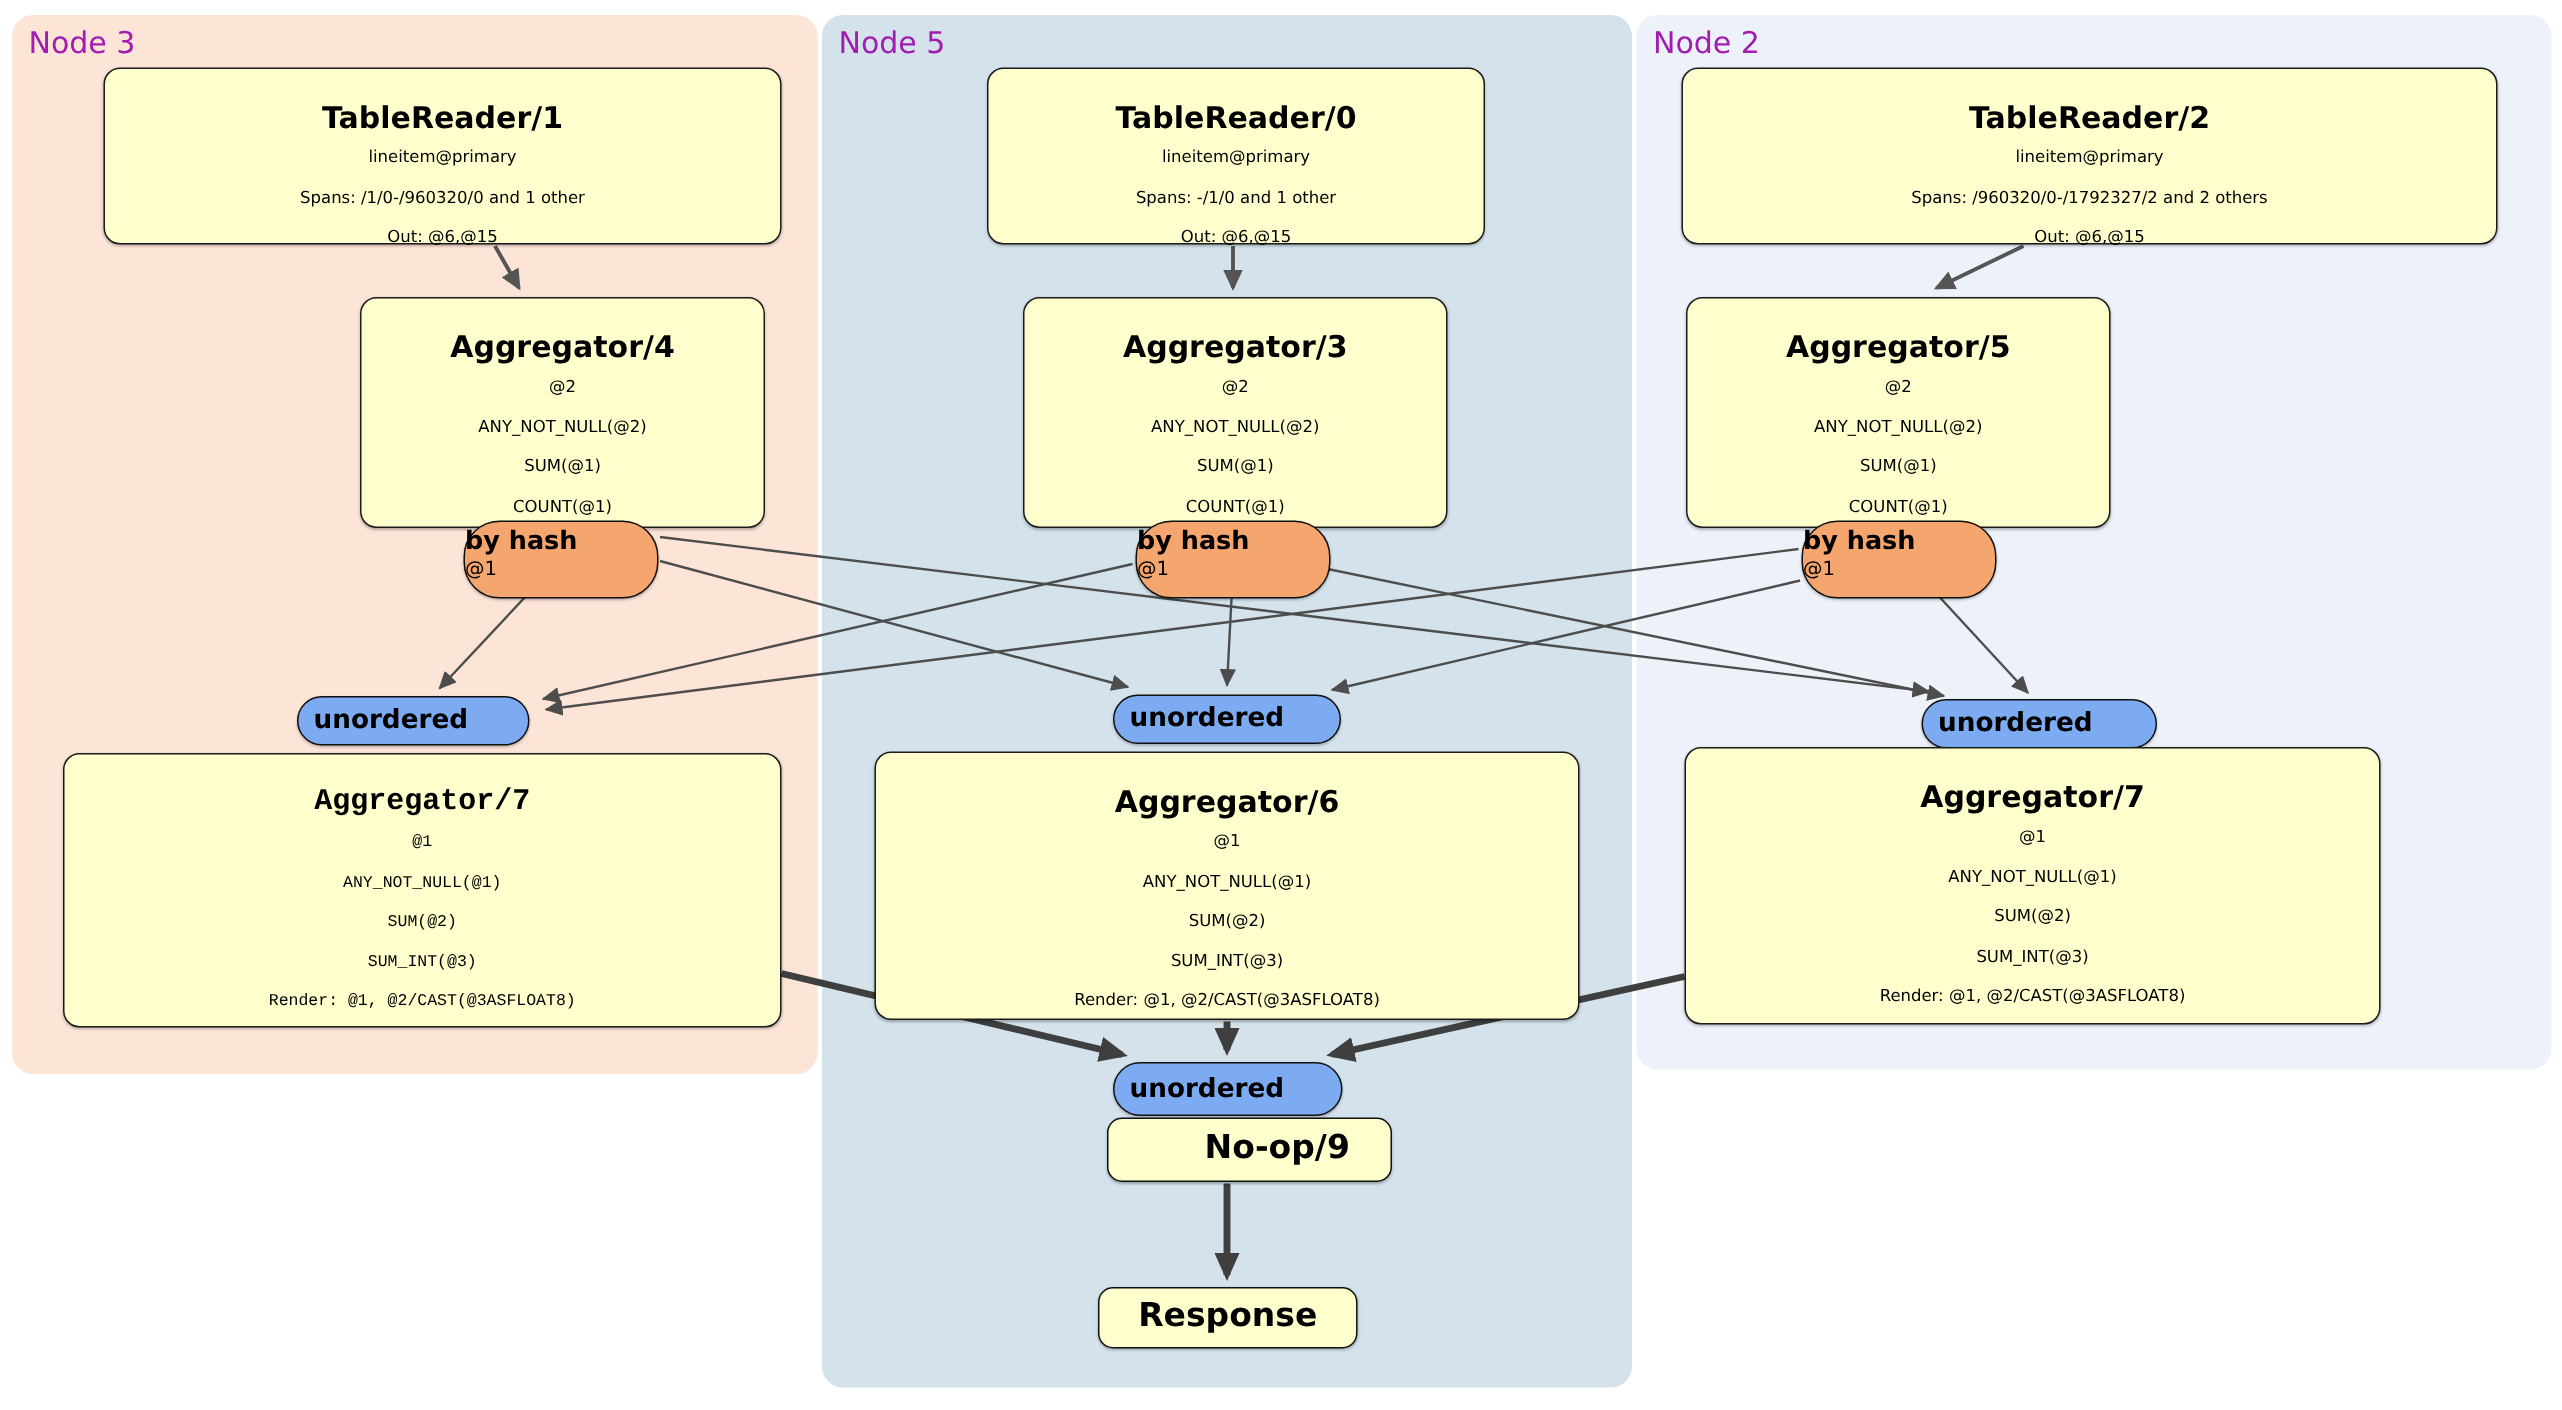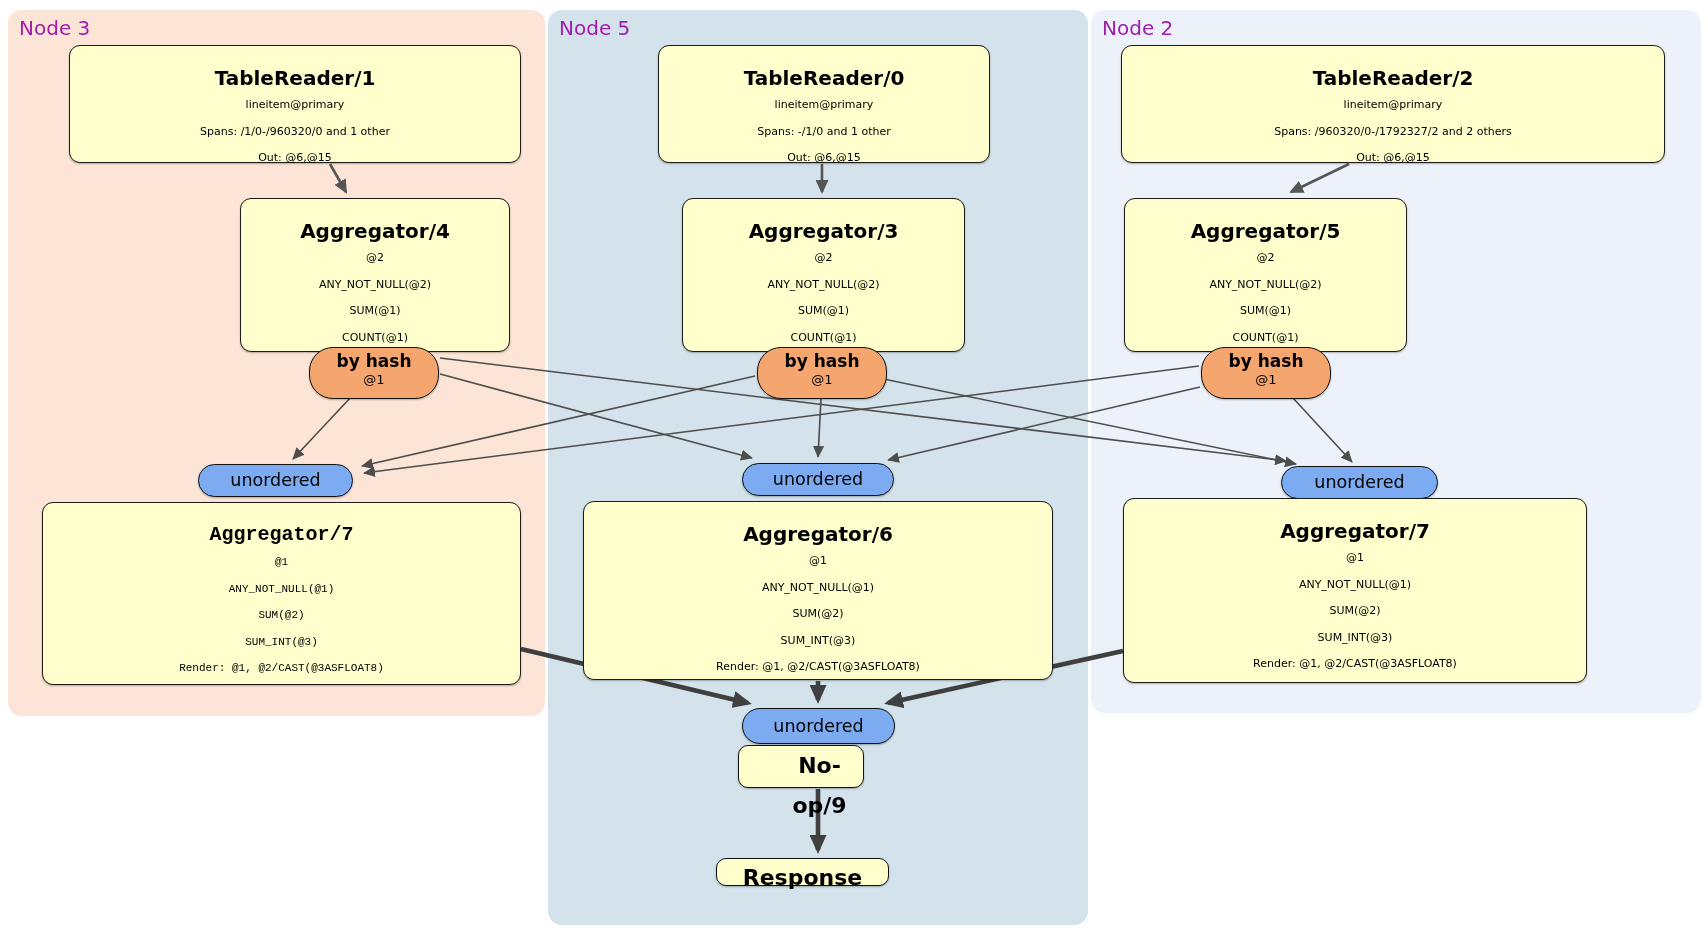--- a/index.html
+++ b/index.html
@@ -13,28 +13,28 @@
   .region.n2{left:1091px;top:10px;width:610px;height:703px;background:#edf2fa;}
   .region-label{position:absolute;left:11px;top:6px;font-size:20px;color:#a21caf;}
   .edges{position:absolute;left:0;top:0;width:1708px;height:940px;pointer-events:none;}
   .pbox{
     position:absolute;background:#ffffcd;border:1.7px solid #1c1c1c;border-radius:11px;
     text-align:center;box-shadow:0 1px 2px rgba(0,0,0,0.28);padding-top:18px;box-sizing:border-box;
   }
   .ptitle{font-size:20px;font-weight:bold;line-height:28px;}
   .pline{font-size:11px;line-height:26.5px;}
   .oval{
-    position:absolute;border:1.7px solid #111;text-align:center;box-sizing:border-box;
+    position:absolute;border:1.7px solid #111;box-sizing:border-box;
     box-shadow:0 1px 2px rgba(0,0,0,0.28);
   }
   .oval.hash{background:#f5a56e;border-radius:24px;padding-top:3px;}
   .hash-label{font-size:17px;font-weight:bold;line-height:21px;}
   .hash-key{font-size:13px;line-height:15px;}
   .oval.stream{background:#7dabf2;border-radius:18px;}
-  .stream-label{font-size:17.5px;font-weight:normal;line-height:31px;}
+  .stream-label{font-size:17.5px;font-weight:bold;line-height:31px;margin-left:10px;}
   .endbox{
     position:absolute;background:#ffffcd;border:1.9px solid #111;border-radius:10px;
     text-align:center;font-weight:bold;box-sizing:border-box;box-shadow:0 1px 2px rgba(0,0,0,0.28);
   }
 </style>
 </head>
 <body>
 
 <div class="canvas">
 
@@ -165,20 +165,20 @@
     <div class="pline">@1</div>
     <div class="pline">ANY_NOT_NULL(@1)</div>
     <div class="pline">SUM(@2)</div>
     <div class="pline">SUM_INT(@3)</div>
     <div class="pline">Render: @1, @2/CAST(@3ASFLOAT8)</div>
   </div>
 
   <div class="oval stream" style="left:742px;top:708px;width:153px;height:36px;">
     <div class="stream-label" style="line-height:34px;">unordered</div>
   </div>
-  <div class="endbox" style="left:738px;top:745px;width:126px;height:43px;font-size:22px;line-height:40px;padding-left:37px;">
+  <div class="endbox" style="left:738px;top:745px;width:190px;height:43px;font-size:22px;line-height:40px;padding-left:37px;">
     <span>No-op/9</span>
   </div>
-  <div class="endbox" style="left:716px;top:858px;width:173px;height:28px;font-size:22px;line-height:38px;">
+  <div class="endbox" style="left:732px;top:858px;width:173px;height:41px;font-size:22px;line-height:38px;">
     <span>Response</span>
   </div>
 
 </div>
 
 </body></html>

